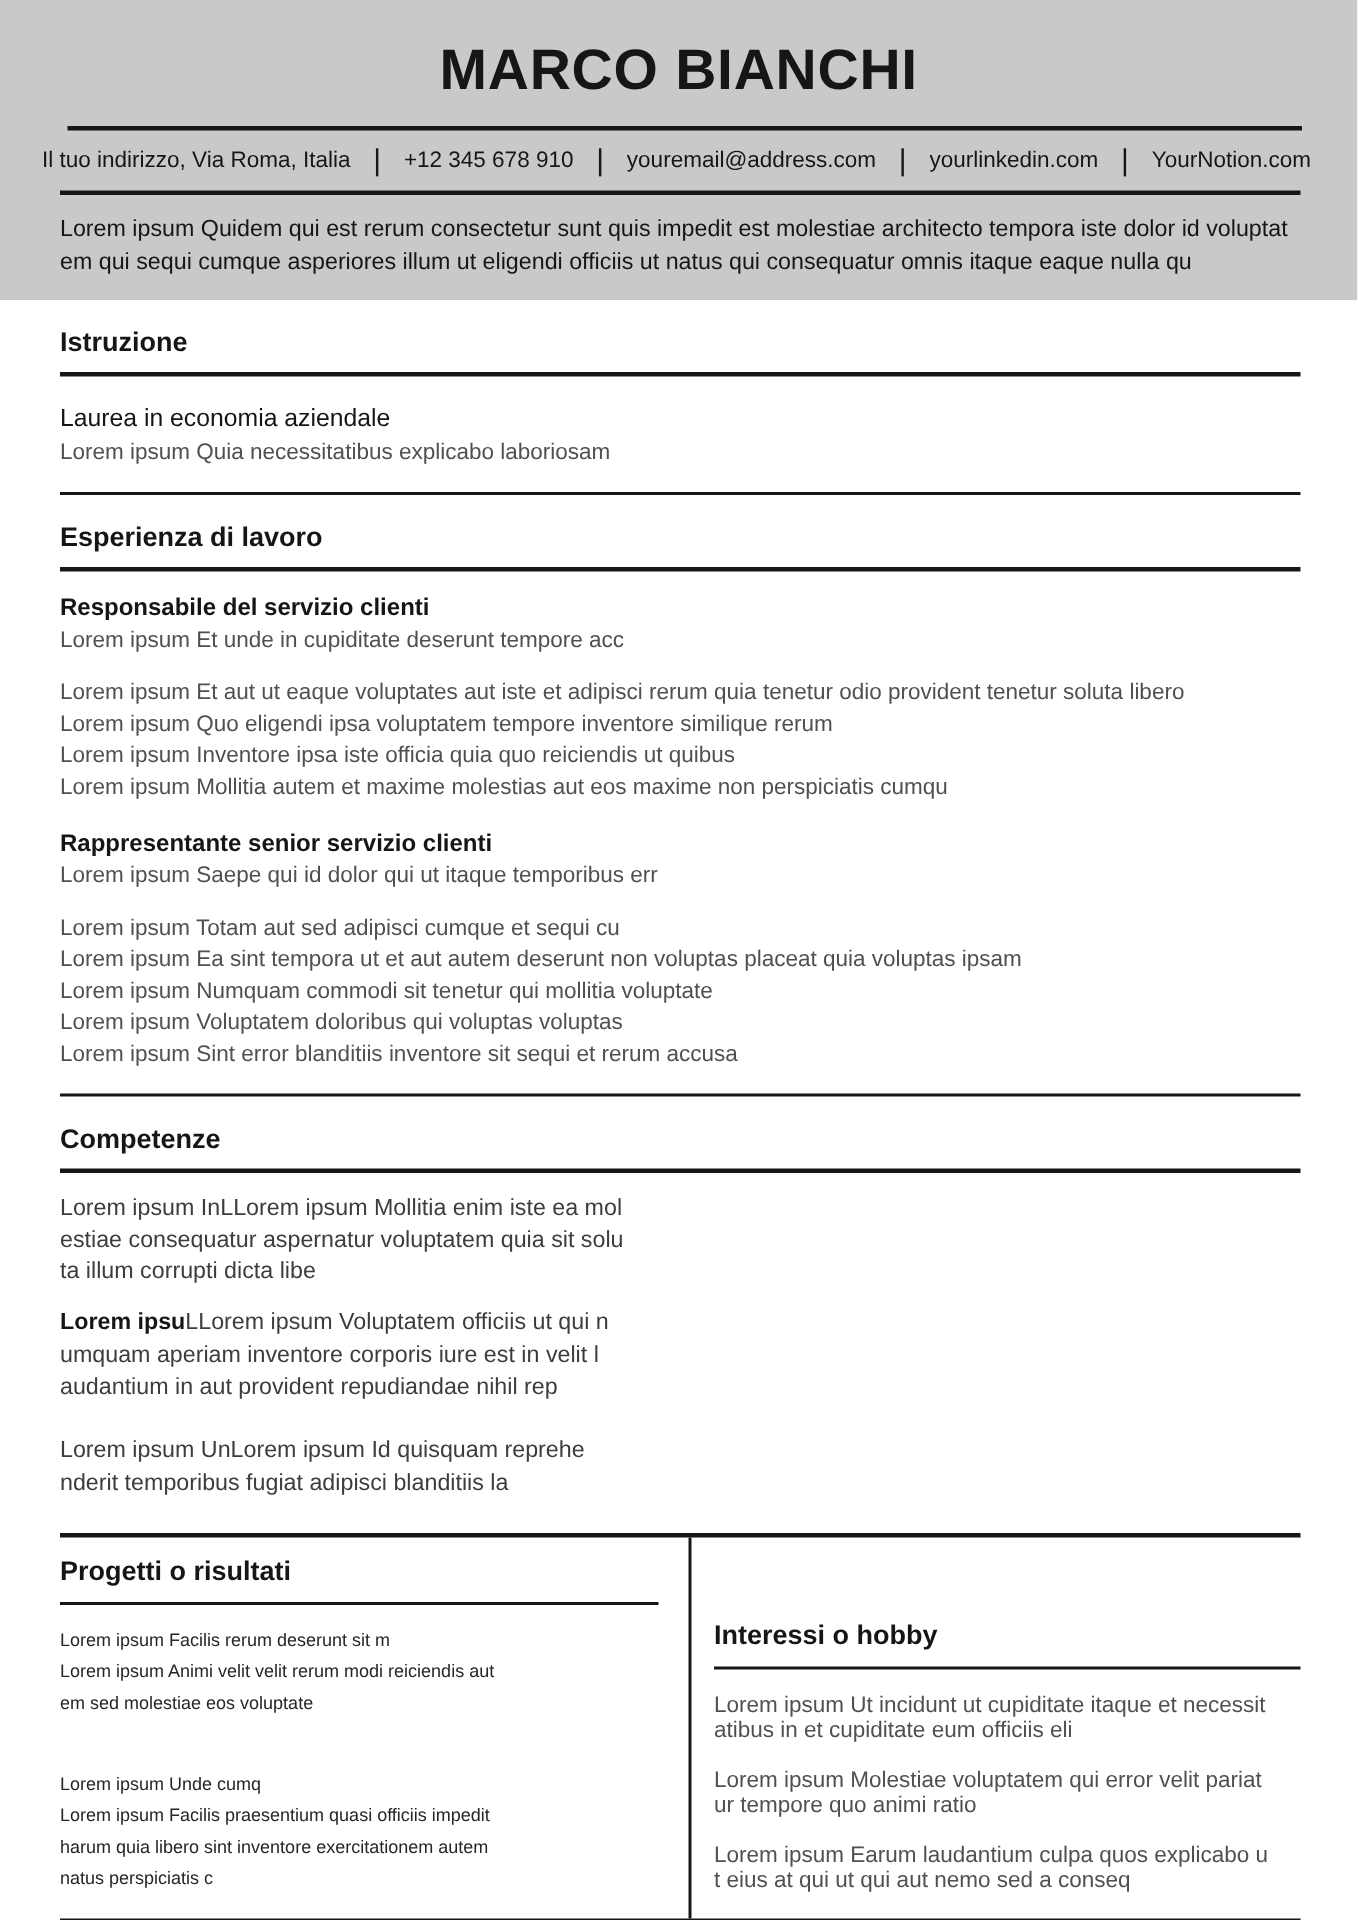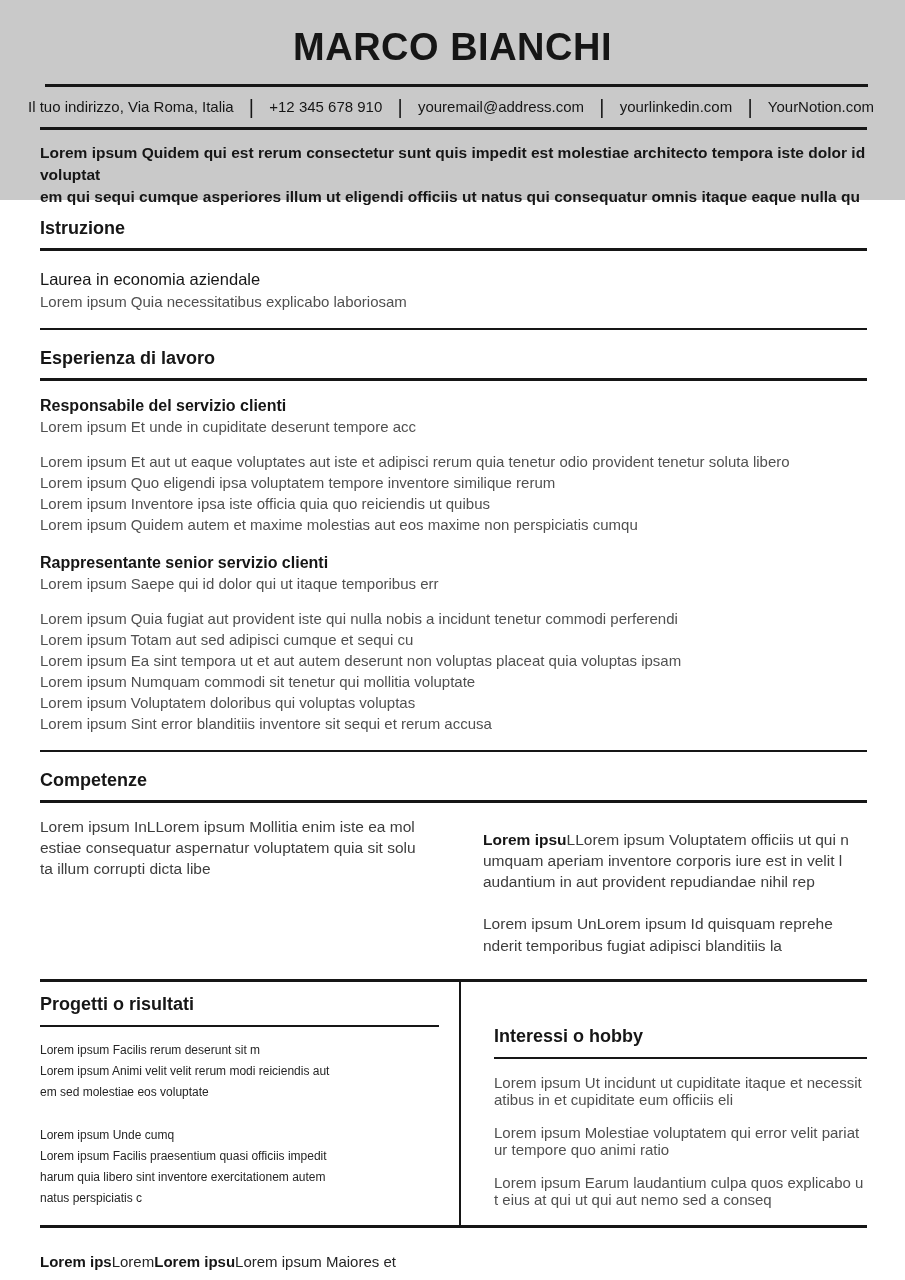--- a/index.html
+++ b/index.html
@@ -39,72 +39,71 @@
     white-space:nowrap;
     text-align:right;
   }
   .c-sep{font-size:20px;font-weight:400;line-height:18px;}
   .hero-rule2{margin:10px 38px 0 40px;}
   .summary{
     margin:12px 38px 4px 40px;
     font-size:15.5px;line-height:22px;
     color:var(--ink,#161616);
     white-space:pre-line;
-    font-weight:bold;
   }
   
   .content{padding:0 38px 0 40px;}
   .sec-h{
     margin:17px 0 0;
     font-size:18px;line-height:23px;font-weight:700;
     color:var(--ink,#161616);
   }
   .sec-h-rule{margin-top:8px;}
   .sec-top{margin-top:16px;}
   .entry-title{margin-top:17px;font-size:16.5px;line-height:22px;color:var(--ink,#161616);}
   .muted{color:var(--muted,#505050);}
   .entry-sub{margin-top:2px;font-size:15px;line-height:20px;}
   .job{margin-top:14px;}
   .job + .job{margin-top:17px;}
   .job-title{margin:0;font-size:16px;line-height:21px;font-weight:700;color:var(--ink,#161616);}
   .job-sub{margin-top:1px;font-size:15px;line-height:20px;}
   .job-lines{margin-top:14px;font-size:15px;line-height:21px;}
   .pre{white-space:pre-line;margin:0;}
   
-  .cols{display:flex;justify-content:space-between;margin-top:13px;}
+  .cols{display:flex;justify-content:space-between;margin-top:13px;flex-direction:column;}
   .col-l{width:400px;}
   .col-r{width:384px;padding-top:13px;box-sizing:border-box;}
   .skill-p{font-size:15.5px;line-height:21.3px;color:var(--body,#3d3d3d);}
   .col-l .skill-p + .skill-p{margin-top:12px;}
   .col-r .skill-p + .skill-p{margin-top:21px;}
   .lead{font-weight:700;color:var(--ink,#161616);}
   
   .duo{
     display:flex;
     margin-top:23px;
     border-top:3px solid var(--ink,#161616);
     border-bottom:3px solid var(--ink,#161616);
     align-items:flex-end;
   }
   .duo-left{
     width:421px;flex:0 0 421px;
     border-right:2px solid var(--ink,#161616);
     padding:0 20px 16px 0;
     box-sizing:border-box;
   }
-  .duo-right{flex:1;padding:0 0 16px 33px;}
+  .duo-right{flex:1;padding:0 0 16px 15px;}
   .duo-head{
     margin:0;
     padding:11px 0 10px;
     font-size:18px;line-height:22px;font-weight:700;
     color:var(--ink,#161616);
     border-bottom:2.5px solid var(--ink,#161616);
   }
   .proj-p{margin-top:13px;font-size:12px;line-height:21px;color:var(--dark,#262626);}
-  .proj-p + .proj-p{margin-top:22px;}
+  .proj-p + .proj-p{margin-top:33px;}
   .int-p{margin-top:15px;font-size:15px;line-height:17.5px;}
   .int-p + .int-p{}
   
   .foot{
     margin-top:24px;
     display:flex;
     font-size:15px;line-height:20px;
     color:var(--dark,#333333);
   }
 </style>
@@ -146,29 +145,28 @@
       <h2 class="sec-h">Esperienza di lavoro</h2>
       <div class="rule sec-h-rule"></div>
 
       <article class="job">
         <h3 class="job-title">Responsabile del servizio clienti</h3>
         <div class="job-sub muted">Lorem ipsum Et unde in cupiditate deserunt tempore acc</div>
         <div class="job-lines muted">
           <div>Lorem ipsum Et aut ut eaque voluptates aut iste et adipisci rerum quia tenetur odio provident tenetur soluta libero</div>
           <div>Lorem ipsum Quo eligendi ipsa voluptatem tempore inventore similique rerum</div>
           <div>Lorem ipsum Inventore ipsa iste officia quia quo reiciendis ut quibus</div>
-          <div>Lorem ipsum Quidem autem et maxime molestias aut eos maxime non perspiciatis cumqu</div>
+          <div>Lorem ipsum Mollitia autem et maxime molestias aut eos maxime non perspiciatis cumqu</div>
         </div>
       </article>
 
       <article class="job">
         <h3 class="job-title">Rappresentante senior servizio clienti</h3>
         <div class="job-sub muted">Lorem ipsum Saepe qui id dolor qui ut itaque temporibus err</div>
         <div class="job-lines muted">
-          <div>Lorem ipsum Quia fugiat aut provident iste qui nulla nobis a incidunt tenetur commodi perferendi</div>
           <div>Lorem ipsum Totam aut sed adipisci cumque et sequi cu</div>
           <div>Lorem ipsum Ea sint tempora ut et aut autem deserunt non voluptas placeat quia voluptas ipsam</div>
           <div>Lorem ipsum Numquam commodi sit tenetur qui mollitia voluptate</div>
           <div>Lorem ipsum Voluptatem doloribus qui voluptas voluptas</div>
           <div>Lorem ipsum Sint error blanditiis inventore sit sequi et rerum accusa</div>
         </div>
       </article>
     </section>
 
     <section>

